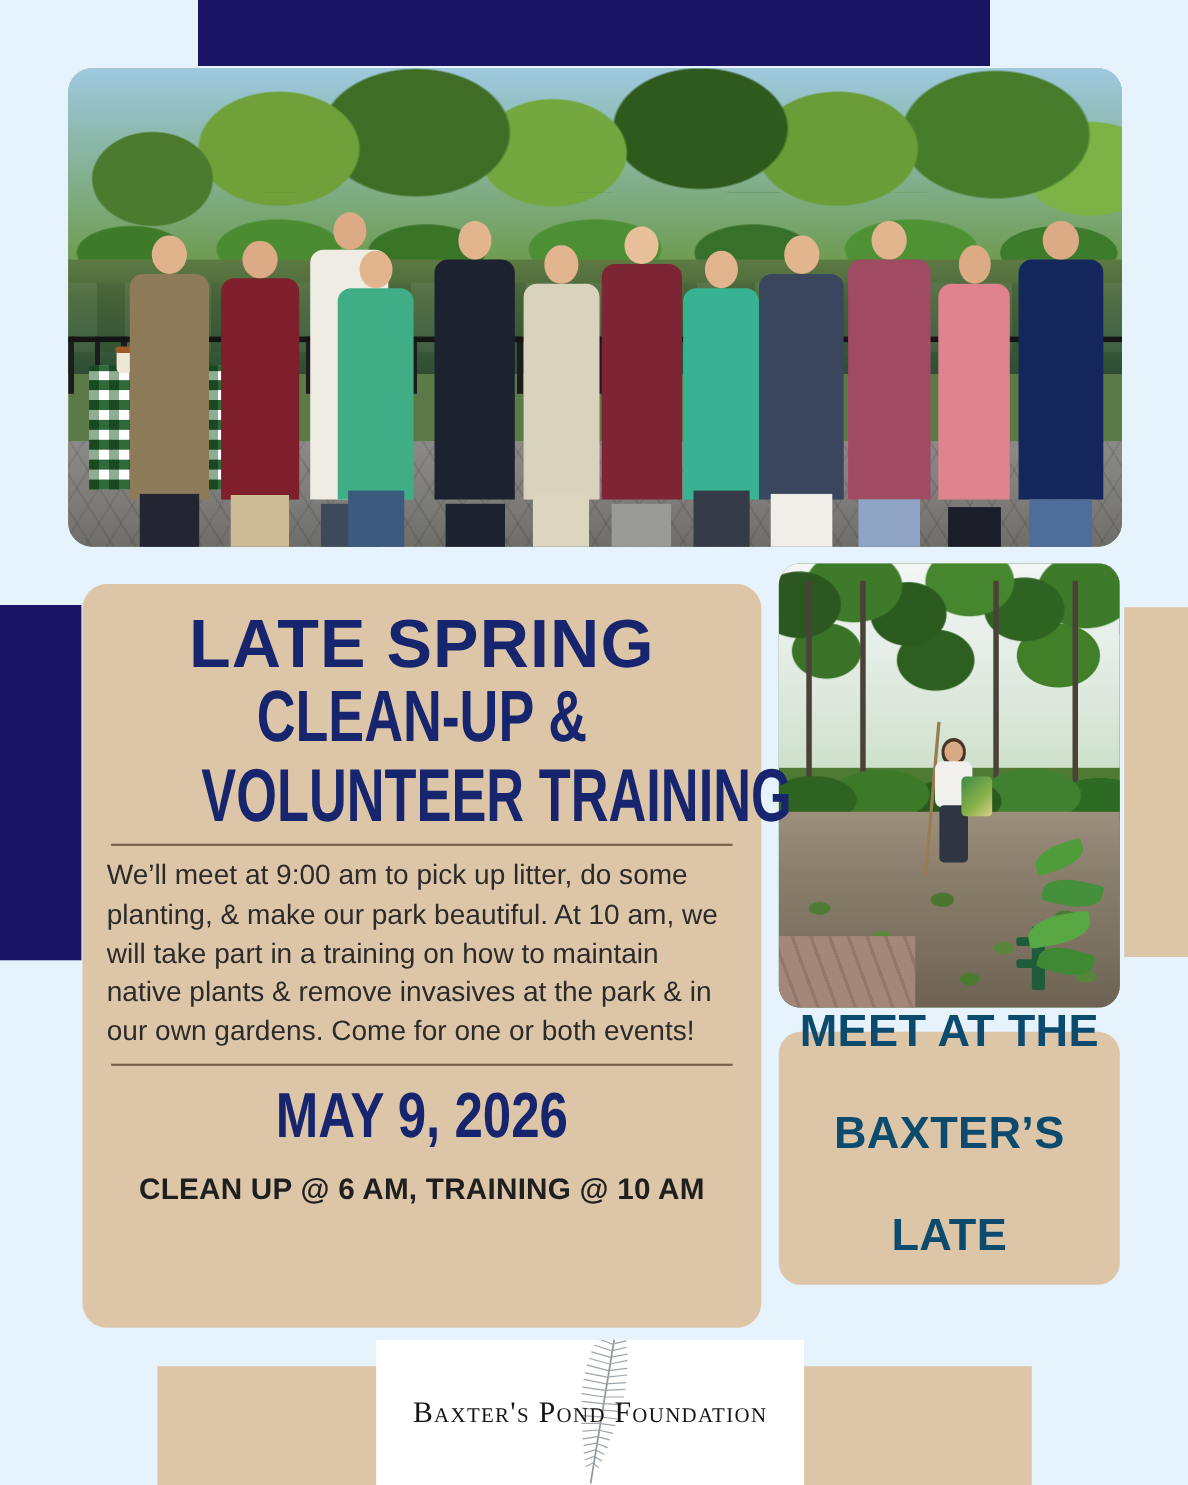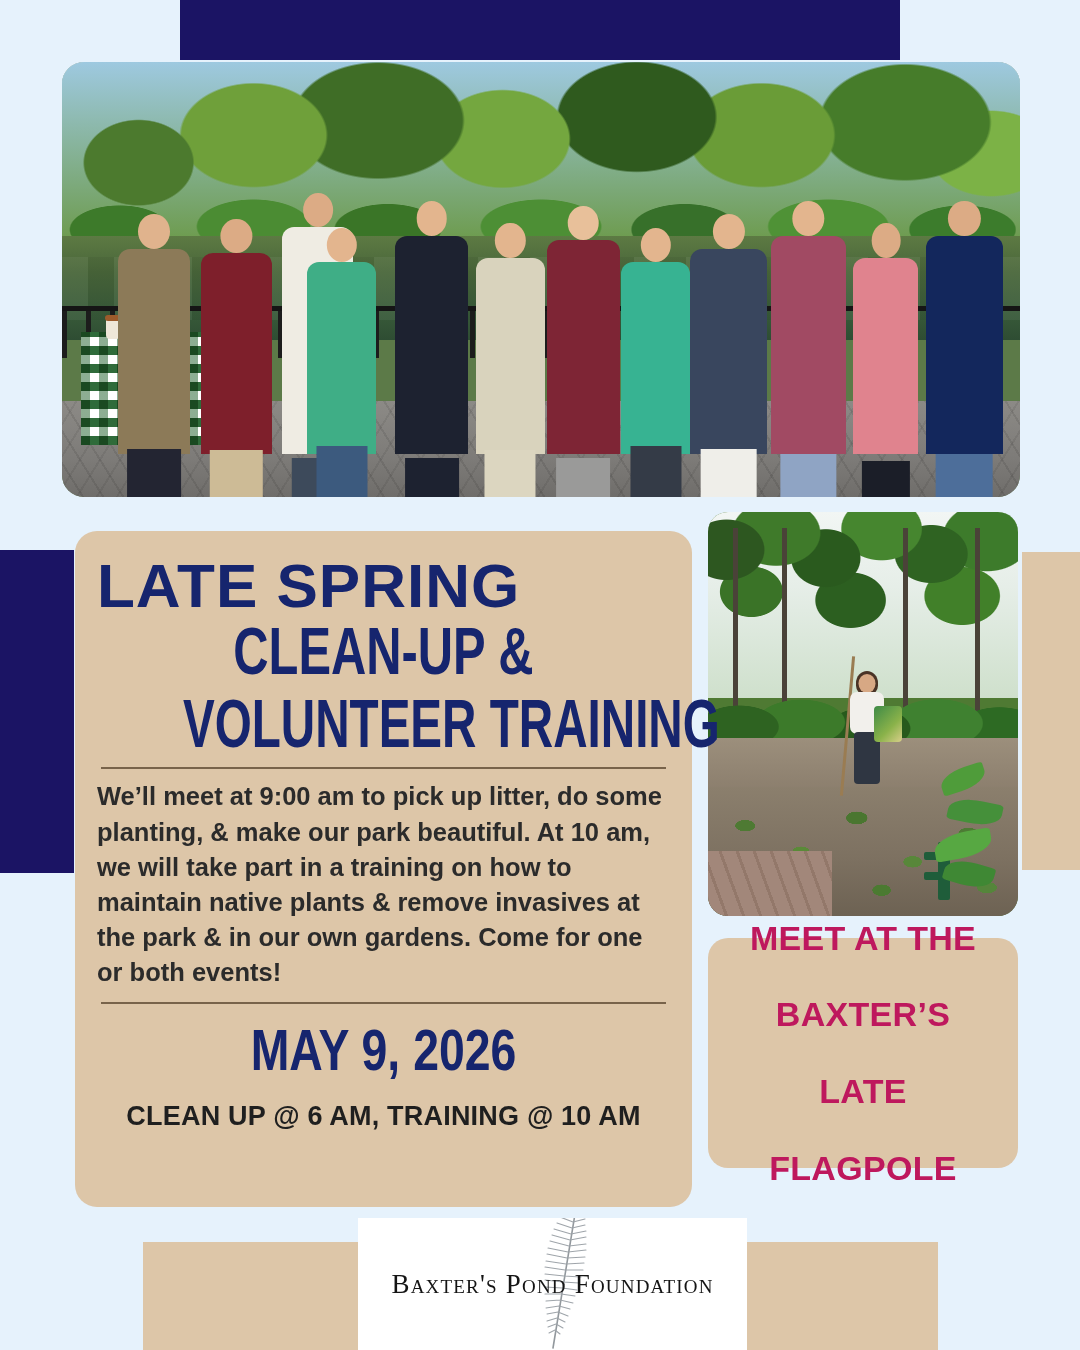--- a/index.html
+++ b/index.html
@@ -145,69 +145,68 @@
   
   .card{
     position:absolute;left:75px;top:531px;width:617px;height:676px;
     background:#ddc6a8;border-radius:22px;
     padding:0;box-sizing:border-box;
   }
   .card-inner{padding:26px 22px 18px 22px;}
 
   .h1{
     font-size:62px;line-height:0.92;font-weight:700;letter-spacing:1px;
-    color:#16256e;margin:0 0 2px 0;
+    color:#16256e;margin:0 0 2px 0;text-align:center;
     font-family:"Liberation Sans", sans-serif;
   }
   .h2{
     font-size:66px;line-height:0.95;font-weight:700;letter-spacing:0px;
     color:#16256e;margin:6px 0 0 0;text-align:center;
     font-family:"Liberation Sans", sans-serif;
     transform:scaleX(0.74);transform-origin:center;
     white-space:nowrap;
   }
   .h3{
     font-size:68px;line-height:0.95;font-weight:700;
     color:#16256e;margin:8px 0 0 0;text-align:center;
     font-family:"Liberation Sans", sans-serif;
     transform:scaleX(0.70);transform-origin:center;
     white-space:nowrap;
   }
   .rule{height:2px;background:#55412b;opacity:.75;margin:12px 4px 10px 4px;}
   .body-copy{
     font-size:25.5px;line-height:1.38;color:#2b2b2b;margin:0;
     font-family:"Liberation Sans", sans-serif;
-    font-weight:bold;
   }
   .date{
     font-size:58px;font-weight:700;color:#16256e;text-align:center;
     margin:12px 0 0 0;transform:scaleX(0.80);transform-origin:center;
     white-space:nowrap;font-family:"Liberation Sans", sans-serif;
   }
   .times{
     font-size:27px;font-weight:700;color:#1f1f1f;text-align:center;
     margin:18px 0 0 0;letter-spacing:.2px;
     font-family:"Liberation Sans", sans-serif;
   }
 
   
   .meet{
     position:absolute;left:708px;top:938px;width:310px;height:230px;
     background:#ddc6a8;border-radius:20px;
     display:flex;align-items:center;justify-content:center;
   }
   .meet span{
-    display:block;text-align:center;color:#be185d;font-weight:700;
-    font-size:34px;line-height:1.13;letter-spacing:.3px;
+    display:block;text-align:center;color:#0c4a6e;font-weight:700;
+    font-size:41px;line-height:1.13;letter-spacing:.3px;
     font-family:"Liberation Sans", sans-serif;
   }
 
   
   .logo-box{
-    position:absolute;left:358px;top:1218px;width:389px;height:132px;
+    position:absolute;left:342px;top:1218px;width:389px;height:132px;
     background:#ffffff;display:flex;align-items:center;justify-content:center;
     overflow:hidden;
   }
   .logo-inner{position:relative;width:100%;height:100%;
     display:flex;align-items:center;justify-content:center;}
   .fern{position:absolute;left:50%;top:-6px;transform:translateX(-40px);opacity:.95;}
   .logo-text{
     position:relative;z-index:2;
     font-family:"Liberation Serif", serif;
     font-size:27px;color:#141414;letter-spacing:1.2px;
@@ -329,21 +328,20 @@
       <div class="date">MAY 9, 2026</div>
       <div class="times">CLEAN UP @ 6 AM, TRAINING @ 10 AM</div>
     </div>
   </div>
 
   <div class="meet">
     <span>
       <span>MEET AT THE</span><br>
       <span>BAXTER’S</span><br>
       <span>LATE</span><br>
-      <span>FLAGPOLE</span>
     </span>
   </div>
 
   <div class="logo-box">
     <div class="logo-inner">
       <svg class="fern" width="120" height="140" viewBox="0 0 120 140" aria-hidden="true">
         <g stroke="#9aa0a6" stroke-width="1.1" fill="none" stroke-linecap="round">
           <path d="M62 2 C56 38, 50 74, 40 136" stroke="#8d9398" stroke-width="1.6"></path>
           <g>
             <path d="M60 10 l-13 -5 M60 10 l12 -3"></path>

